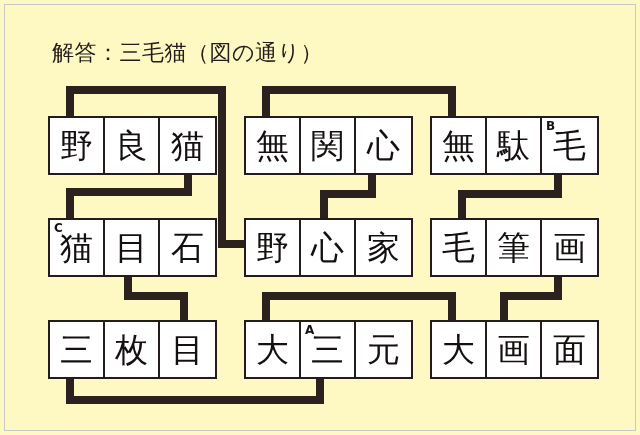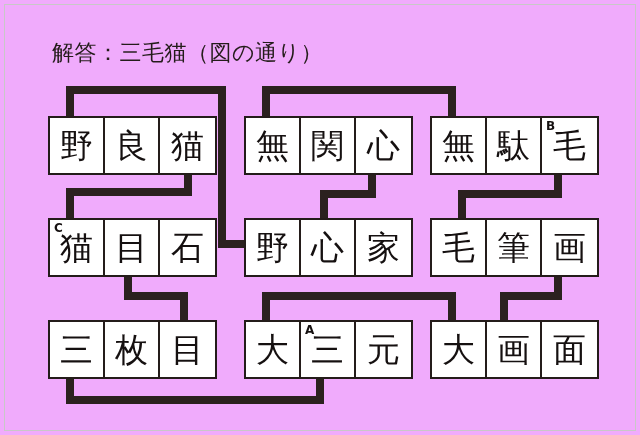--- a/index.html
+++ b/index.html
@@ -10,21 +10,21 @@
     width: 640px;
     height: 435px;
     background: #ffffff;
     font-family: "DejaVu Sans", "Liberation Sans", sans-serif;
     overflow: hidden;
   }
   #canvas {
     position: relative;
     width: 640px;
     height: 435px;
-    background: #f0abfc;
+    background: #fef9c3;
     box-sizing: border-box;
   }
   .page-border {
     position: absolute;
     left: 4px;
     top: 4px;
     width: 632px;
     height: 427px;
     box-sizing: border-box;
     border: 1px solid #c8c8c8;

